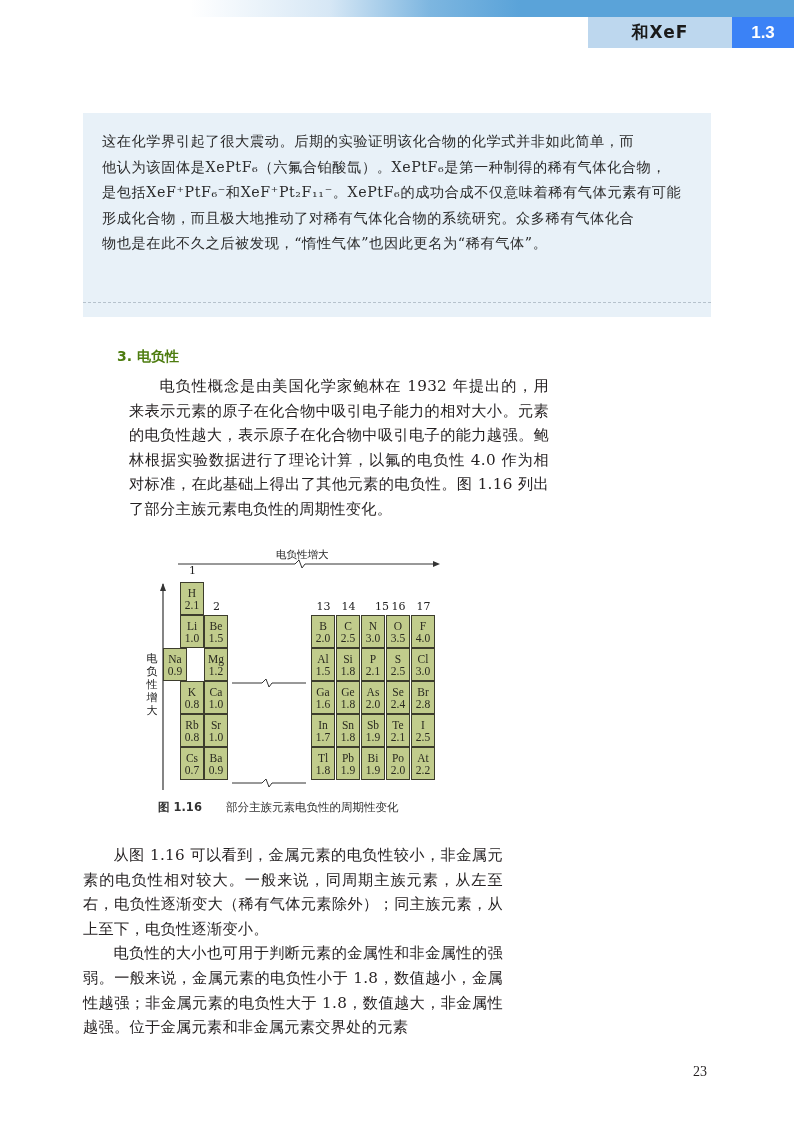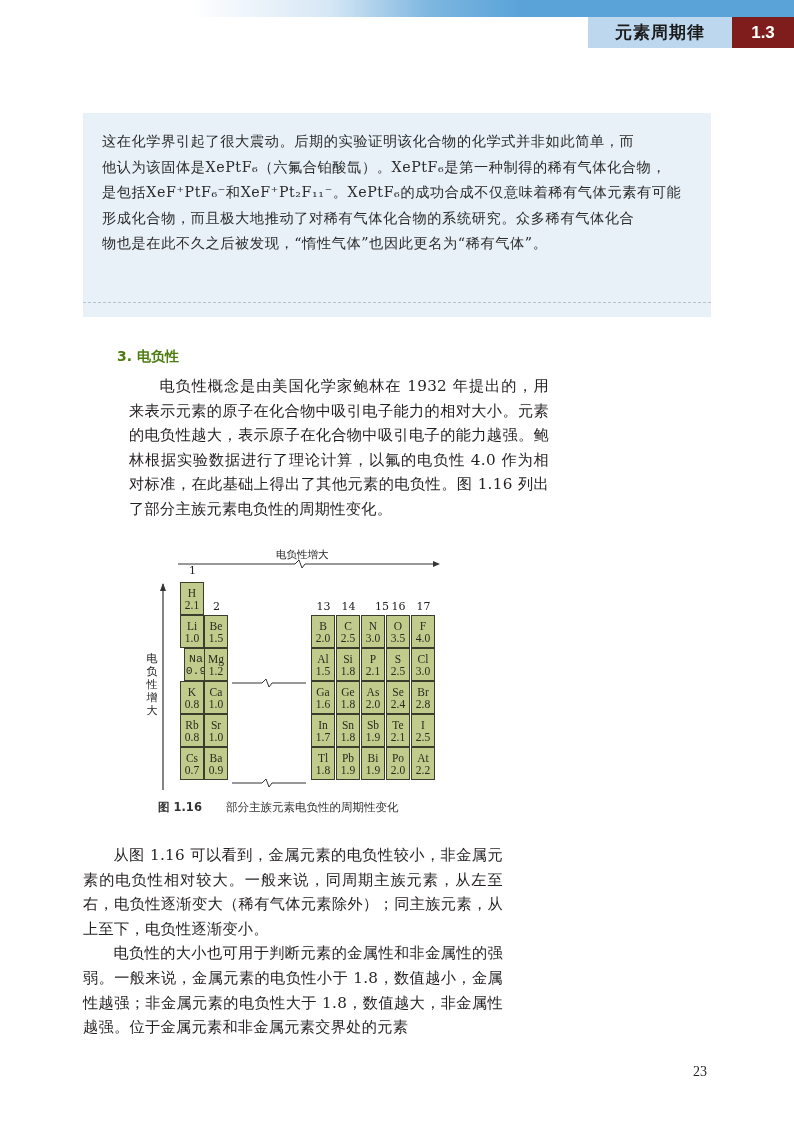--- a/index.html
+++ b/index.html
@@ -14,21 +14,21 @@
     background: linear-gradient(to right, #ffffff 0px, #ffffff 190px, #d6e7f5 330px, #7db6e0 430px, #5aa3d9 520px, #5aa3d9 794px);
   }
   .chapter-title {
     position: absolute; left: 588px; top: 17px; width: 144px; height: 31px;
     background: #bdd7ee; color: #1a1a1a;
     font-family: "DejaVu Sans", sans-serif; font-weight: bold; font-size: 17px;
     display: flex; align-items: center; justify-content: center; letter-spacing: 1px;
   }
   .chapter-num {
     position: absolute; left: 732px; top: 17px; width: 62px; height: 31px;
-    background: #7f1d1d; color: #ffffff;
+    background: #3b82f6; color: #ffffff;
     font-family: "Liberation Sans", sans-serif; font-weight: bold; font-size: 17px;
     display: flex; align-items: center; justify-content: center;
   }
   .note-box {
     position: absolute; left: 83px; top: 113px; width: 628px; height: 204px;
     background: #e8f1f8;
   }
   .note-text {
     position: absolute; left: 19px; top: 16px; width: 594px;
     font-size: 14.2px; line-height: 25.6px; color: #2b2b2b;
@@ -86,21 +86,21 @@
   .caption .fig-num { font-weight: bold; margin-right: 24px; }
   .page-number {
     position: absolute; left: 693px; top: 1064px;
     font-family: "Liberation Serif", serif; font-size: 14px; color: #231f20;
   }
 </style>
 </head>
 <body>
 
 <div class="top-band"></div>
-<div class="chapter-title">元素周期律</div>
+<div class="chapter-title">和XeF</div>
 <div class="chapter-num">1.3</div>
 
 <div class="note-box">
   <div class="note-text">
     <div>这在化学界引起了很大震动。后期的实验证明该化合物的化学式并非如此简单，而</div>
     <div>他认为该固体是XePtF₆（六氟合铂酸氙）。XePtF₆是第一种制得的稀有气体化合物，</div>
     <div>是包括XeF⁺PtF₆⁻和XeF⁺Pt₂F₁₁⁻。XePtF₆的成功合成不仅意味着稀有气体元素有可能</div>
     <div>形成化合物，而且极大地推动了对稀有气体化合物的系统研究。众多稀有气体化合</div>
     <div>物也是在此不久之后被发现，“惰性气体”也因此更名为“稀有气体”。</div>
   </div>
@@ -140,21 +140,21 @@
 
   <div class="cell" style="left:40px;top:75px;">
       <span class="sym">Li</span>
       <span class="val">1.0</span>
     </div>
   <div class="cell" style="left:64px;top:75px;">
       <span class="sym">Be</span>
       <span class="val">1.5</span>
     </div>
 
-  <div class="cell" style="left:44px;top:108px;font-family:Liberation Mono, monospace;">
+  <div class="cell" style="left:23px;top:108px;">
       <span class="sym">Na</span>
       <span class="val">0.9</span>
     </div>
   <div class="cell" style="left:64px;top:108px;">
       <span class="sym">Mg</span>
       <span class="val">1.2</span>
     </div>
 
   <div class="cell" style="left:40px;top:141px;">
       <span class="sym">K</span>

